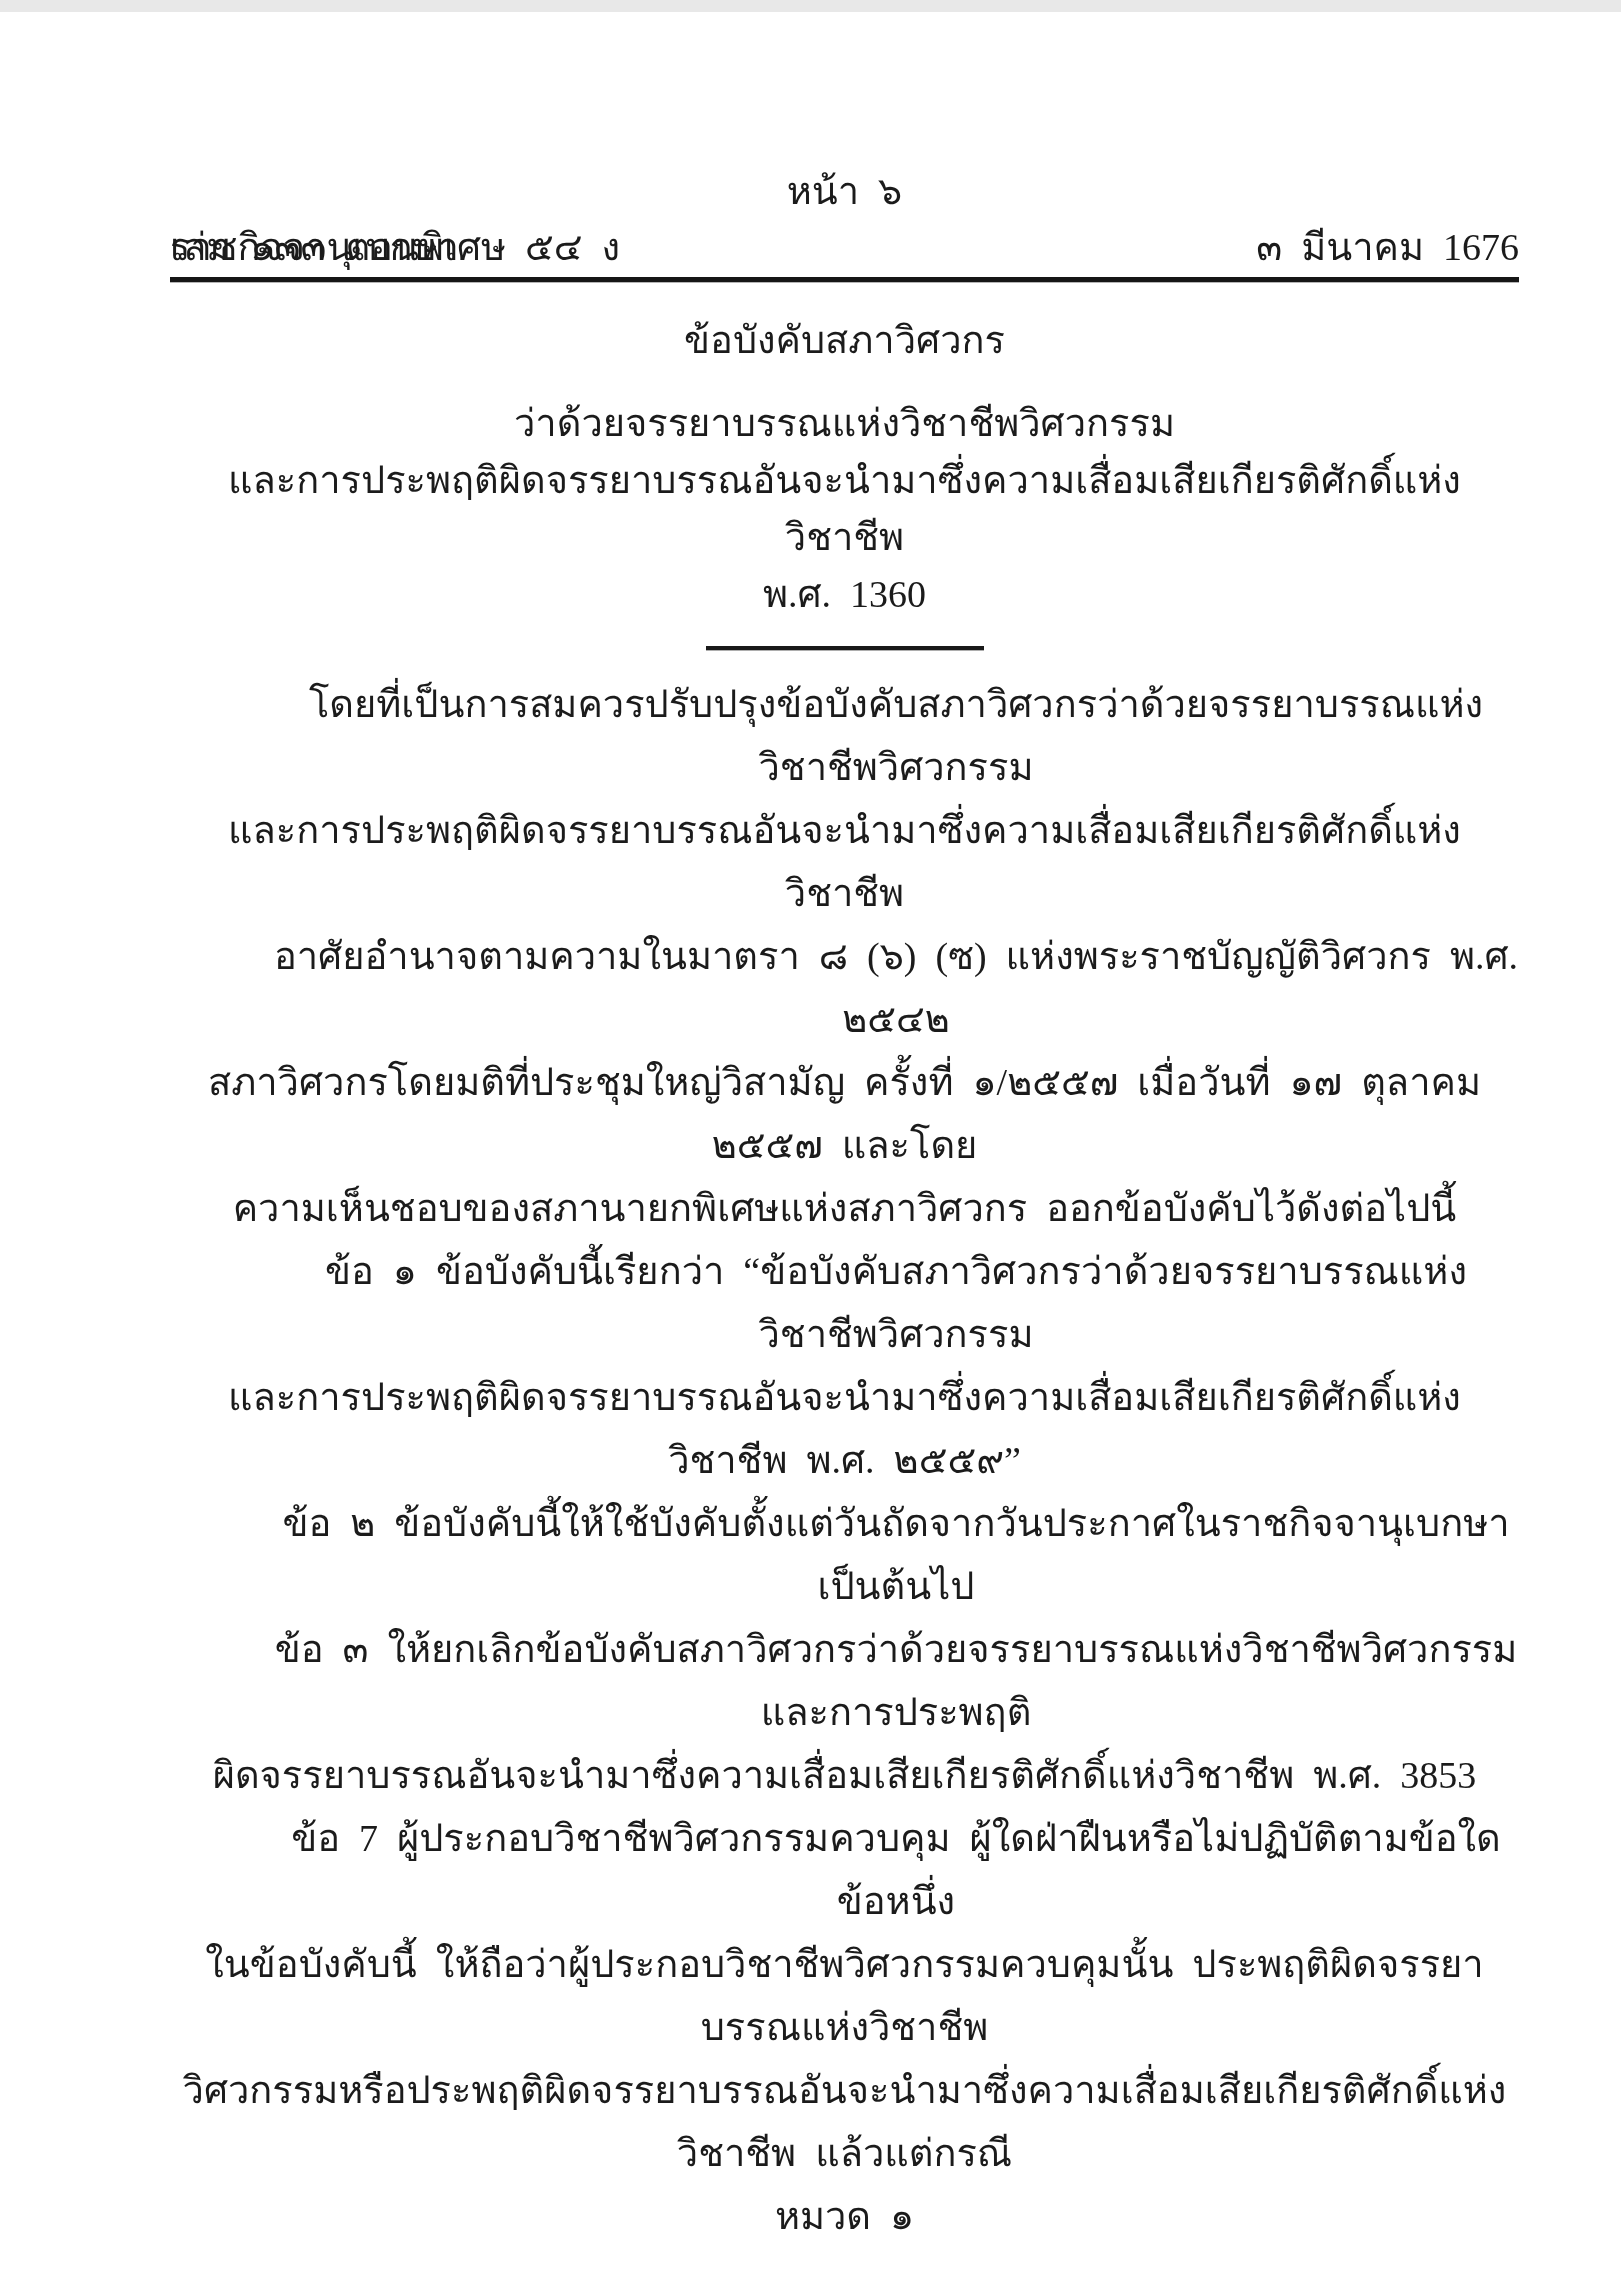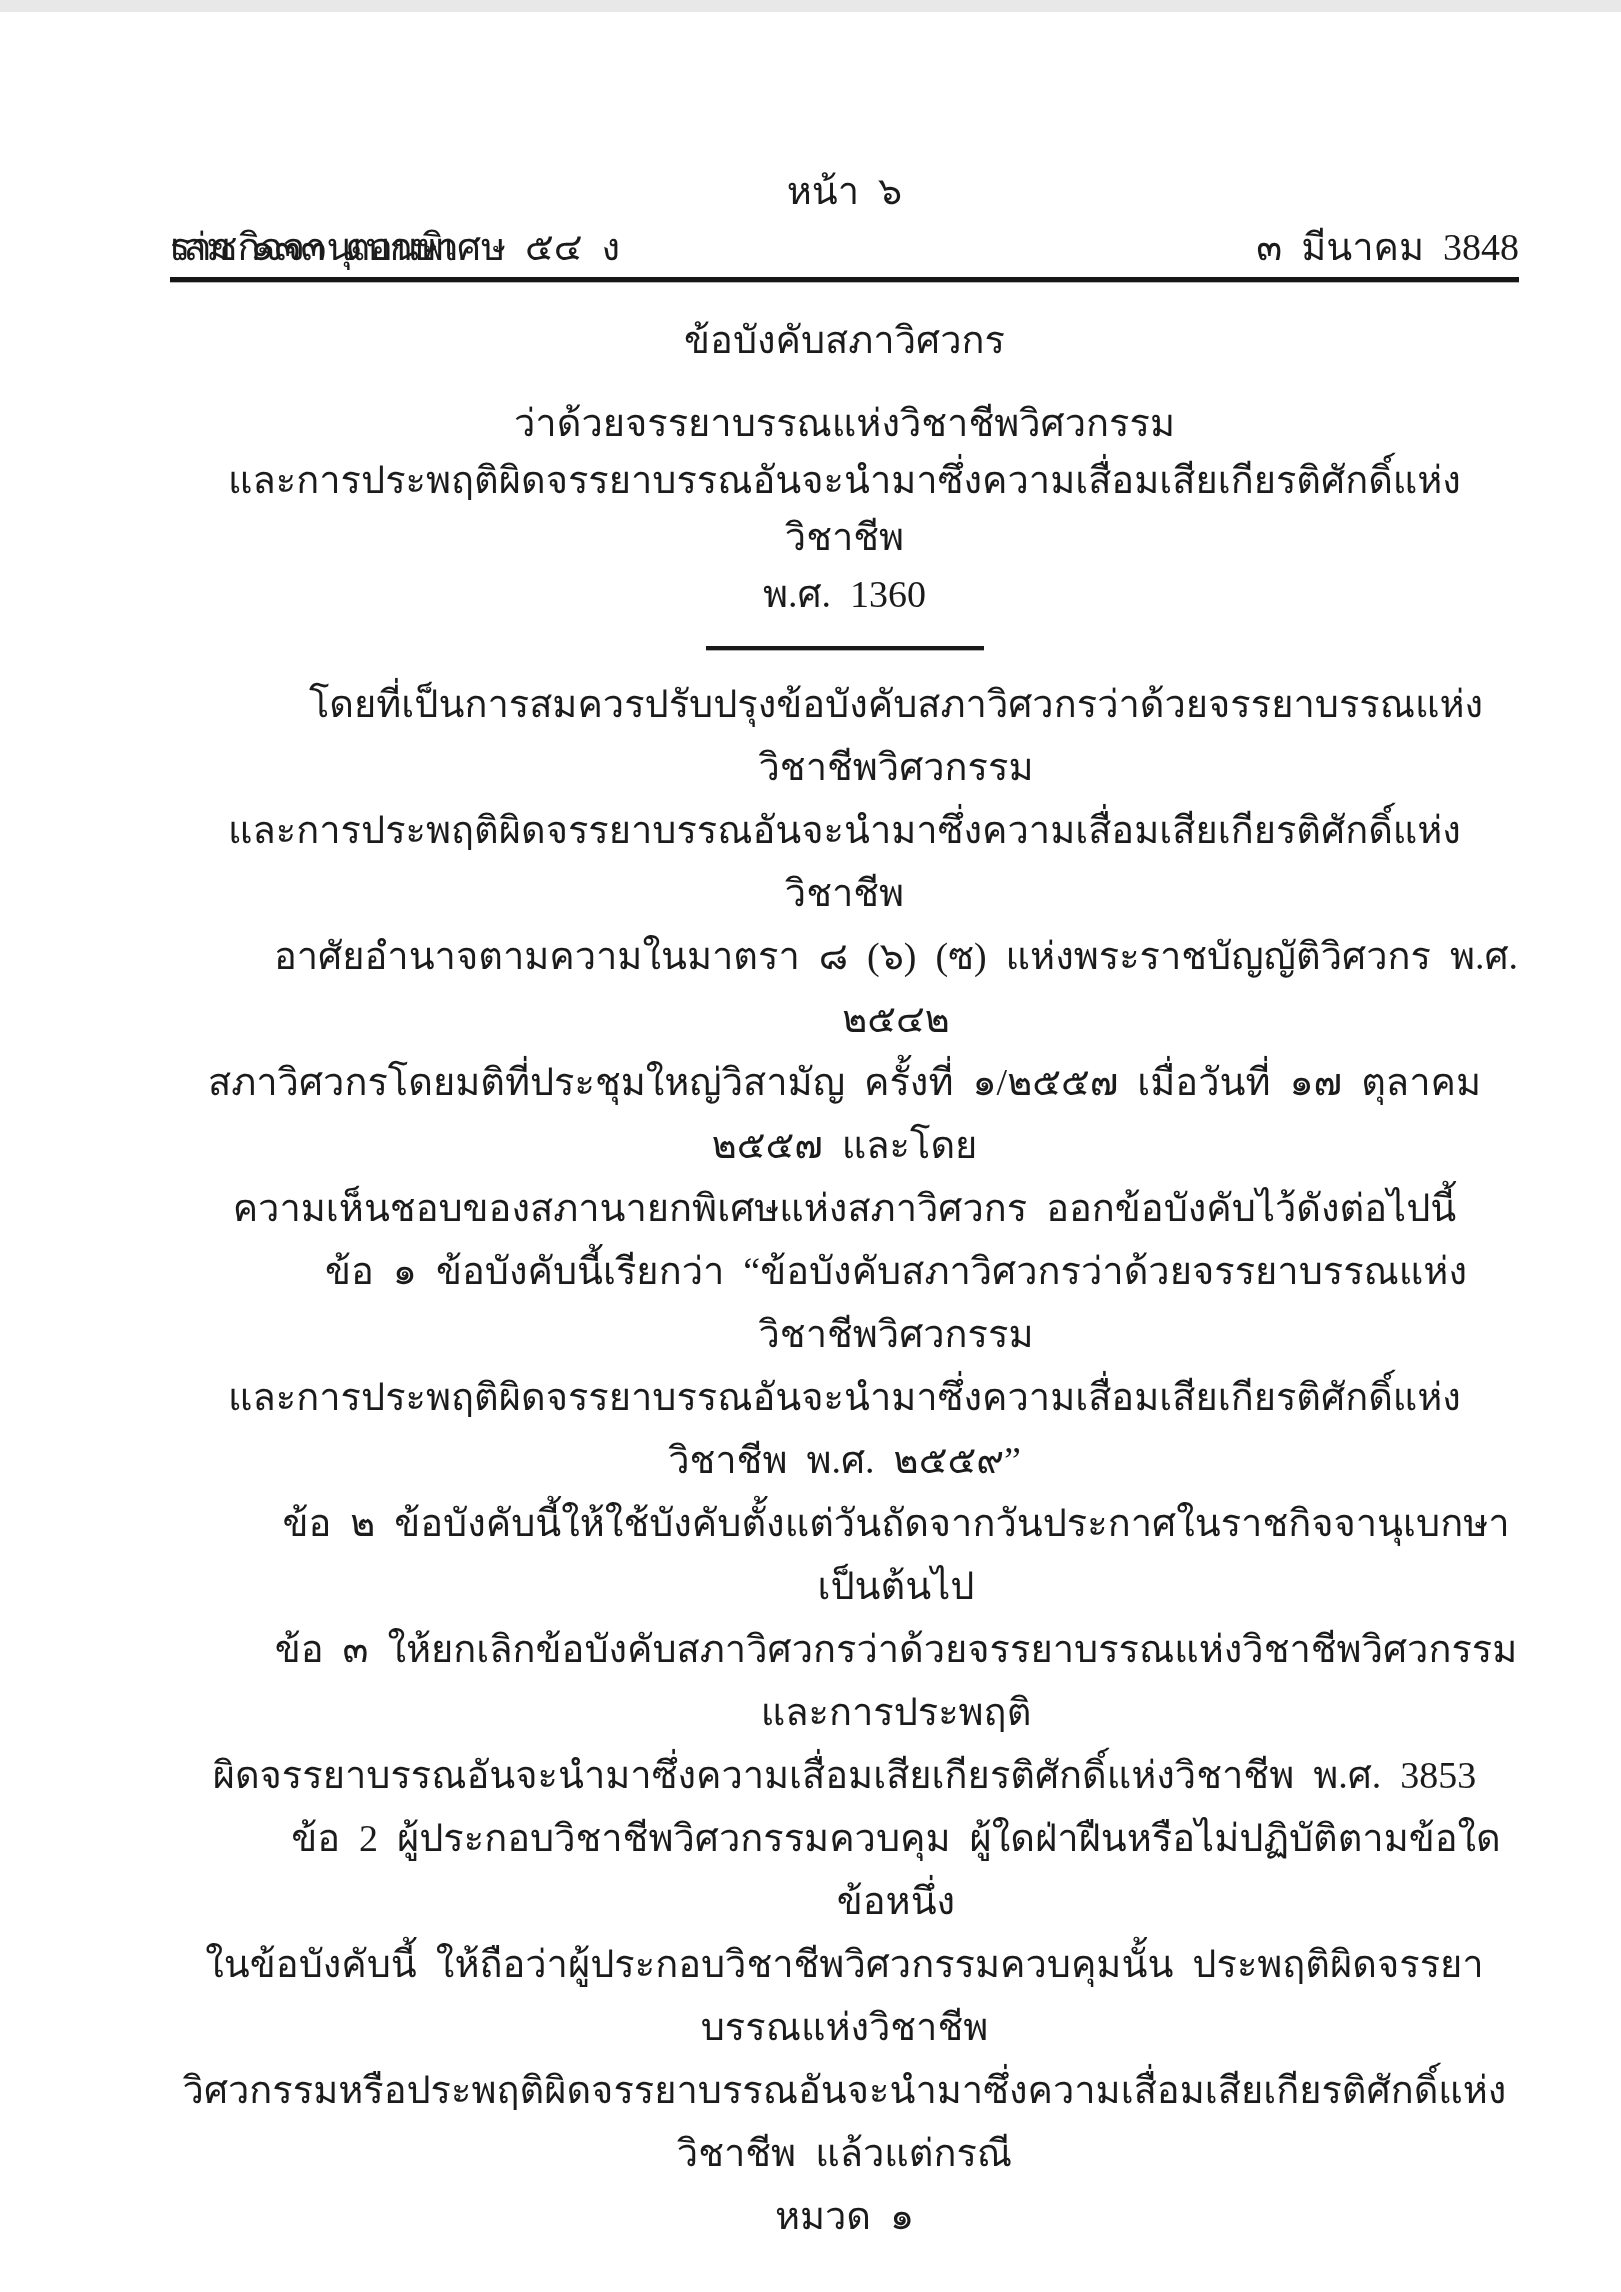--- a/index.html
+++ b/index.html
@@ -71,21 +71,21 @@
 </style>
 </head>
 <body>
 
 <div class="page">
 
   <div class="page-label txt">หน้า  ๖</div>
   <div class="header-row">
     <span class="hr-center txt">ราชกิจจานุเบกษา</span>
     <span class="hr-left txt">เล่ม  ๑๓๓  ตอนพิเศษ  ๕๔  ง</span>
-    <span class="hr-right txt">๓  มีนาคม  3848</span>
+    <span class="hr-right txt">๓  มีนาคม  1676</span>
   </div>
   <div class="header-rule"></div>
 
   <div class="doc-title txt">ข้อบังคับสภาวิศวกร</div>
   <div class="title-sub first txt">ว่าด้วยจรรยาบรรณแห่งวิชาชีพวิศวกรรม</div>
   <div class="title-sub txt">และการประพฤติผิดจรรยาบรรณอันจะนำมาซึ่งความเสื่อมเสียเกียรติศักดิ์แห่งวิชาชีพ</div>
   <div class="title-sub txt">พ.ศ.  1360</div>
   <div class="short-rule"></div>
 
   <div class="body-block">
@@ -97,21 +97,21 @@
     <div class="bl txt">ความเห็นชอบของสภานายกพิเศษแห่งสภาวิศวกร  ออกข้อบังคับไว้ดังต่อไปนี้</div>
 
     <div class="bl indent txt">ข้อ  ๑  ข้อบังคับนี้เรียกว่า  “ข้อบังคับสภาวิศวกรว่าด้วยจรรยาบรรณแห่งวิชาชีพวิศวกรรม</div>
     <div class="bl txt">และการประพฤติผิดจรรยาบรรณอันจะนำมาซึ่งความเสื่อมเสียเกียรติศักดิ์แห่งวิชาชีพ  พ.ศ.  ๒๕๕๙”</div>
 
     <div class="bl indent txt">ข้อ  ๒  ข้อบังคับนี้ให้ใช้บังคับตั้งแต่วันถัดจากวันประกาศในราชกิจจานุเบกษาเป็นต้นไป</div>
 
     <div class="bl indent txt">ข้อ  ๓  ให้ยกเลิกข้อบังคับสภาวิศวกรว่าด้วยจรรยาบรรณแห่งวิชาชีพวิศวกรรมและการประพฤติ</div>
     <div class="bl txt">ผิดจรรยาบรรณอันจะนำมาซึ่งความเสื่อมเสียเกียรติศักดิ์แห่งวิชาชีพ  พ.ศ.  3853</div>
 
-    <div class="bl indent txt">ข้อ  2  ผู้ประกอบวิชาชีพวิศวกรรมควบคุม  ผู้ใดฝ่าฝืนหรือไม่ปฏิบัติตามข้อใดข้อหนึ่ง</div>
+    <div class="bl indent txt">ข้อ  7  ผู้ประกอบวิชาชีพวิศวกรรมควบคุม  ผู้ใดฝ่าฝืนหรือไม่ปฏิบัติตามข้อใดข้อหนึ่ง</div>
     <div class="bl txt">ในข้อบังคับนี้  ให้ถือว่าผู้ประกอบวิชาชีพวิศวกรรมควบคุมนั้น  ประพฤติผิดจรรยาบรรณแห่งวิชาชีพ</div>
     <div class="bl txt">วิศวกรรมหรือประพฤติผิดจรรยาบรรณอันจะนำมาซึ่งความเสื่อมเสียเกียรติศักดิ์แห่งวิชาชีพ  แล้วแต่กรณี</div>
 
     <div class="bl center txt">หมวด  ๑</div>
 
   </div>
 
 </div>
 
 

